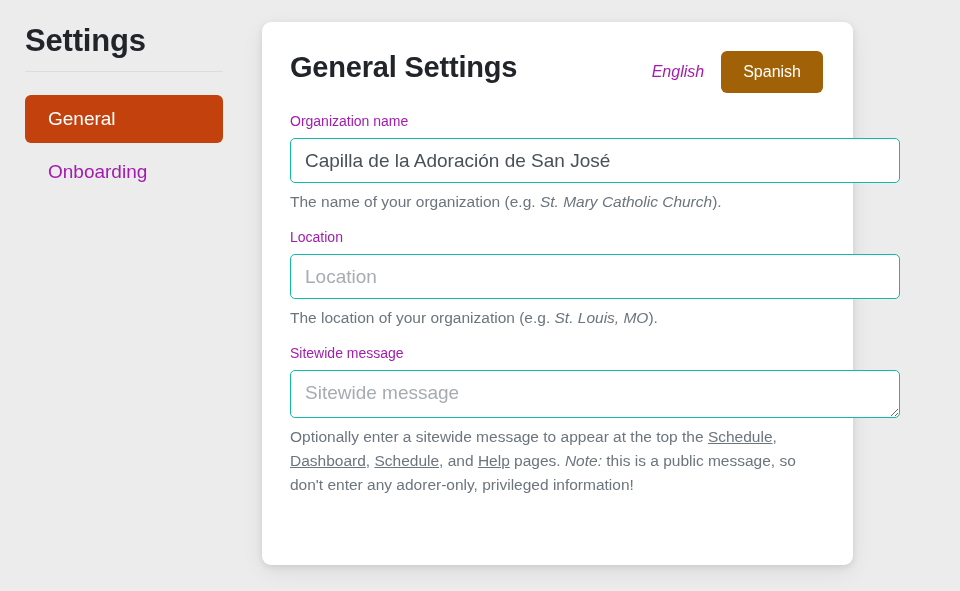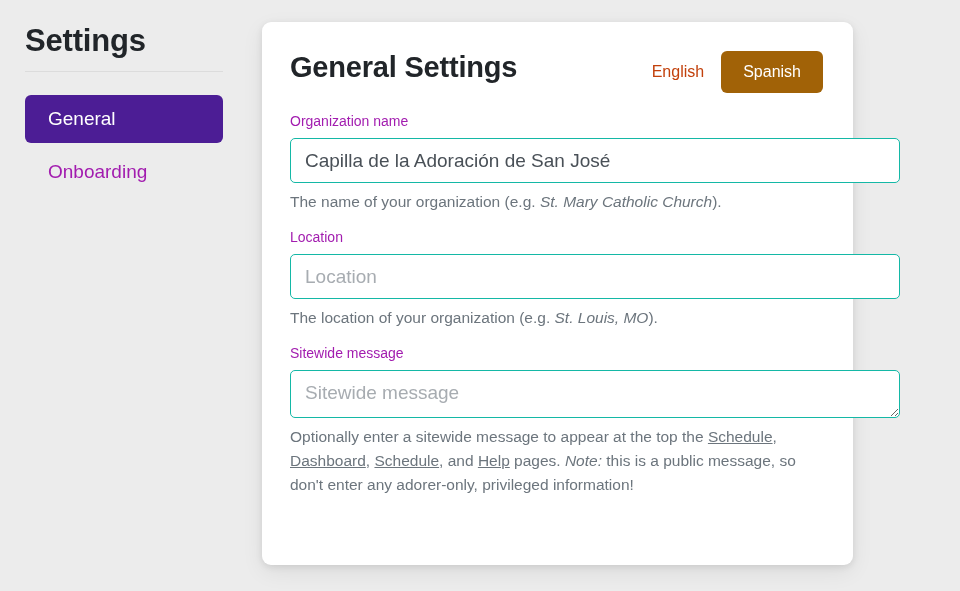--- a/index.html
+++ b/index.html
@@ -43,21 +43,21 @@
     line-height: 48px;
     padding-left: 23px;
     border-radius: 6px;
     font-size: 19px;
     color: #a21caf;
     text-decoration: none;
     cursor: pointer;
     margin-bottom: 5px;
   }
   .nav-item.active {
-    background: #4c1d95;
+    background: #c2410c;
     color: #ffffff;
   }
 
   
   .card {
     position: absolute;
     left: 262px;
     top: 22px;
     width: 591px;
     height: 543px;
@@ -81,25 +81,26 @@
     letter-spacing: -0.2px;
   }
   .lang-group {
     display: flex;
     align-items: center;
     gap: 0px;
     margin-top: 3px;
   }
   .lang-link {
     font-size: 16px;
-    color: #c2410c;
+    color: #a21caf;
     text-decoration: none;
     padding: 10px 17px;
     cursor: pointer;
     white-space: nowrap;
+    font-style: italic;
   }
   .lang-btn {
     font-size: 16px;
     color: #ffffff;
     background: #a16207;
     border: none;
     border-radius: 6px;
     padding: 12px 22px;
     cursor: pointer;
     font-family: "Liberation Sans", sans-serif;

